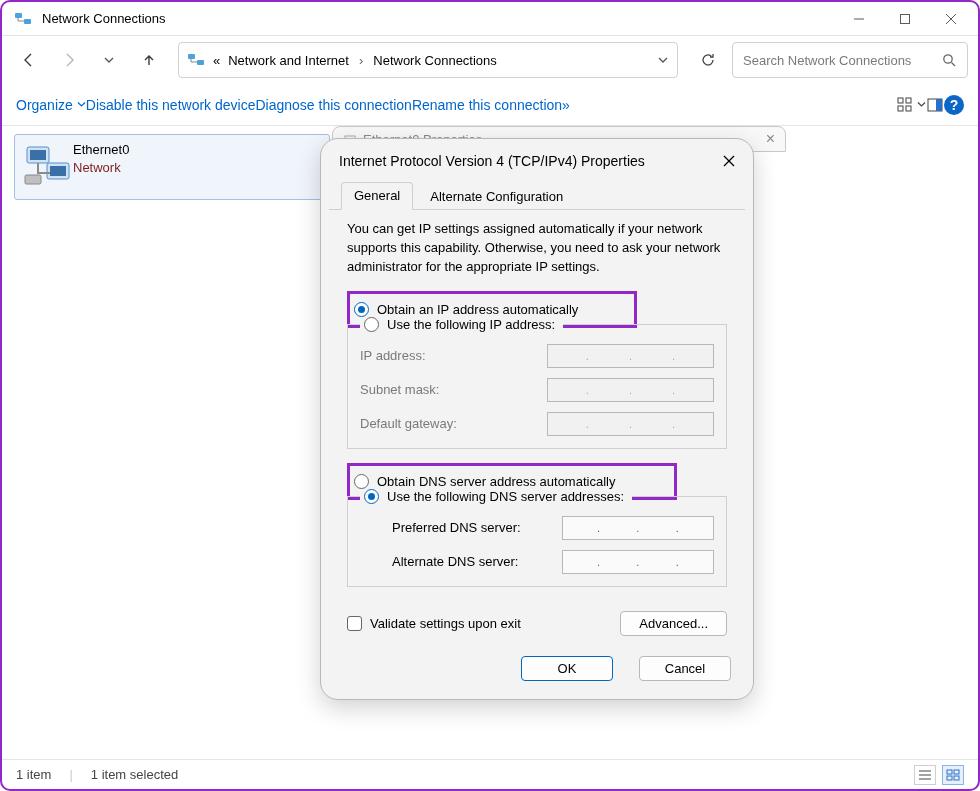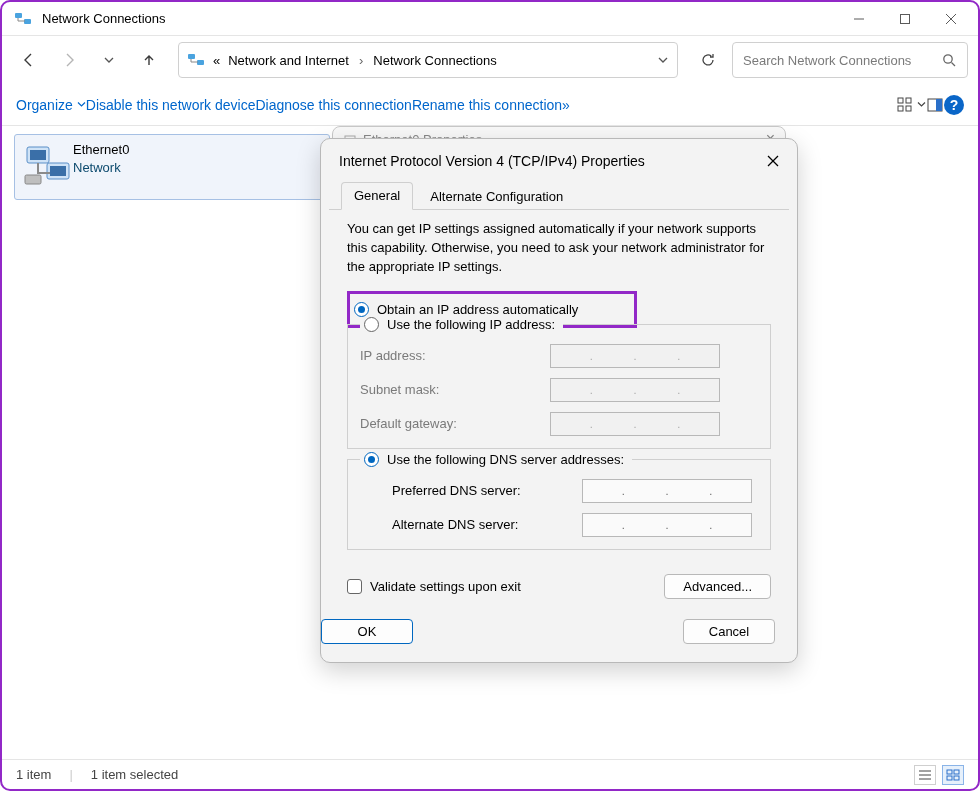--- a/index.html
+++ b/index.html
@@ -93,43 +93,43 @@
     width: 316px; height: 66px;
     background:#f0f4fb;
     border:1px solid #a6c0e4;
     border-radius:3px;
     display:flex;
     padding: 6px 8px;
     gap:2px;
   }
   .adapter-icon { width:48px; height:48px; }
   .adapter-text { display:flex; flex-direction:column; font-size:13px; line-height:1.35; }
-  .adapter-text .sub { color:#0c4a6e; }
+  .adapter-text .sub { color:#7f1d1d; }
 
   
   .peek-dialog {
     position:absolute;
     top: 0px; left: 330px;
     width: 454px; height: 26px;
     border:1px solid #c8c8c8;
     border-top-left-radius:8px; border-top-right-radius:8px;
     background:#f8f8f8;
     display:flex; align-items:center; padding: 0 10px;
     color:#888; font-size:13px;
   }
   .peek-dialog .px { margin-left:auto; }
 
   
   .dialog {
     position:absolute;
     top: 12px; left: 318px;
-    width: 478px;
+    width: 434px;
     background:#f3f3f3;
     border:1px solid #b8b8b8;
-    border-radius:10px;
+    border-radius:18px;
     box-shadow: 0 8px 24px rgba(0,0,0,0.18);
     padding-bottom: 14px;
   }
   .dlg-head {
     display:flex; align-items:center;
     padding: 12px 14px 10px 18px;
   }
   .dlg-title { font-size:14px; flex:1; }
   .dlg-close { width:20px;height:20px; display:flex;align-items:center;justify-content:center; }
 
@@ -211,21 +211,21 @@
     display:flex; align-items:center; margin-top: 24px;
   }
   .chk { width:15px;height:15px;border:1.5px solid #666;border-radius:3px;margin-right:8px;background:#fff; }
   .adv-btn {
     margin-left:auto;
     border:1px solid #b8b8b8; background:#fdfdfd;
     padding: 4px 18px; border-radius:4px; font-size:13px;
   }
 
   .dlg-buttons {
-    display:flex; justify-content:space-between; gap:26px;
+    display:flex; justify-content:flex-end; gap:26px;
     padding: 16px 22px 4px 0;
   }
   .btn {
     border:1px solid #b8b8b8; background:#fdfdfd;
     padding: 4px 0; width: 92px; text-align:center;
     border-radius:4px; font-size:13px;
   }
   .btn.primary { border-color:#0067c0; }
 
   
@@ -444,20 +444,26 @@
             <label>Default gateway:</label>
             <div class="ip-input disabled">
                 <span class="dot">.</span>
                 <span class="dot">.</span>
                 <span class="dot">.</span>
               </div>
           </div>
         </div>
 
         <div class="section2">
+          <div class="hl-box" style="width:330px;">
+            <div class="radio-row">
+              <span class="radio"></span>
+              <span>Obtain DNS server address automatically</span>
+            </div>
+          </div>
           <div class="group-wrap">
             <div class="radio-row">
               <span class="radio checked"></span>
               <span>Use the following DNS server addresses:</span>
             </div>
             <div class="form-row enabled">
               <label>Preferred DNS server:</label>
               <div class="ip-input">
                   <span class="dot">.</span>
                   <span class="dot">.</span>

